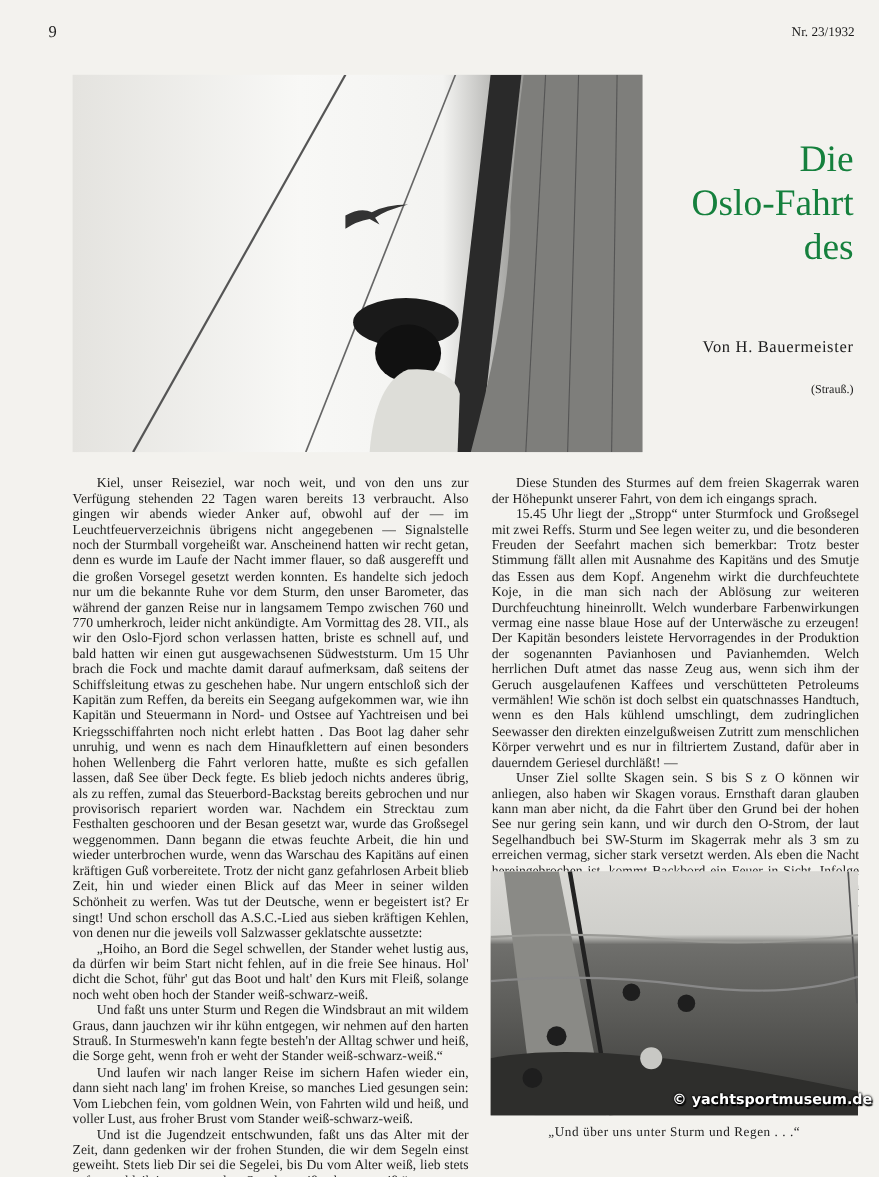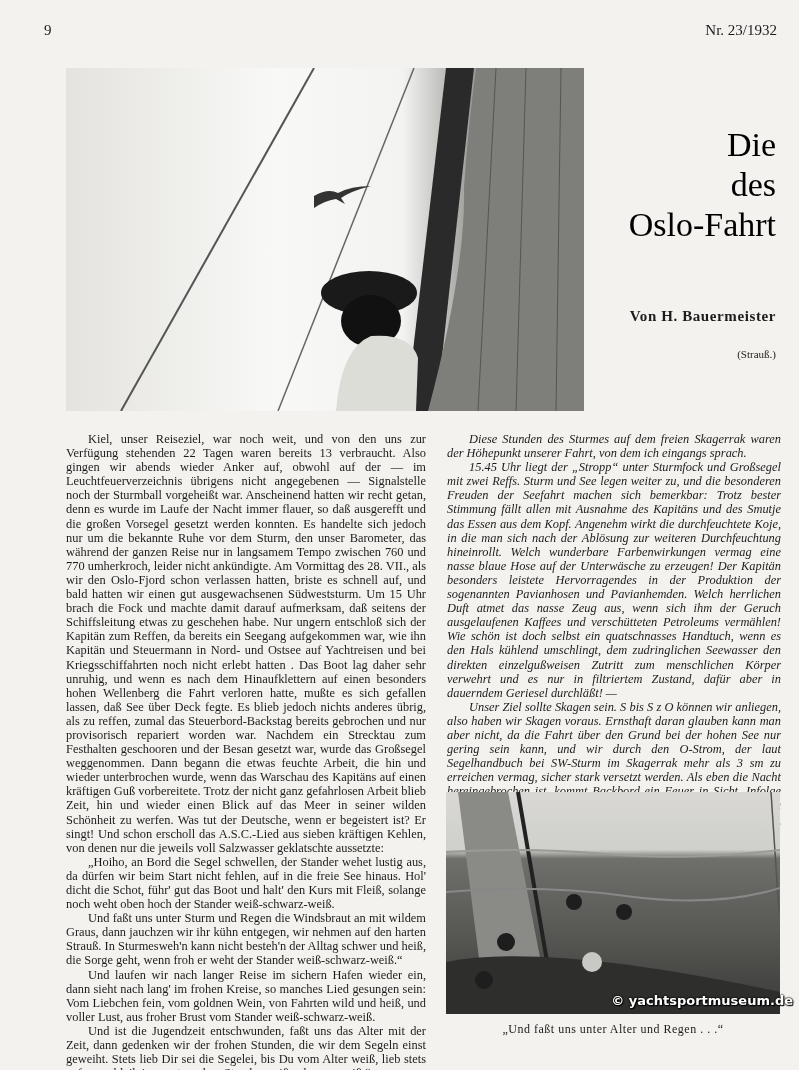--- a/index.html
+++ b/index.html
@@ -4,21 +4,21 @@
 <style>
   html, body { margin: 0; padding: 0; }
   body {
     width: 799px; height: 1070px; overflow: hidden;
     background: #f3f2ee;
     position: relative;
     font-family: "Liberation Serif", "DejaVu Serif", serif;
     color: #1c1c1c;
   }
   .page-num { position: absolute; left: 44px; top: 22px; font-size: 15px; }
-  .issue { position: absolute; right: 22px; top: 22px; font-size: 15px; }
+  .issue { position: absolute; right: 22px; top: 22px; font-size: 12px; }
 
   .photo-top {
     position: absolute; left: 66px; top: 68px; width: 518px; height: 343px;
     background: linear-gradient(90deg, #e4e3df 0%, #f8f8f6 40%, #f3f3f1 65%, #9d9d9a 78%, #5e5e5c 100%);
     overflow: hidden;
   }
   .photo-bottom {
     position: absolute; left: 446px; top: 792px; width: 334px; height: 222px;
     background: linear-gradient(180deg, #d9d8d4 0%, #cfcfcb 26%, #6f6f6c 30%, #5a5a57 60%, #3a3a38 100%);
     overflow: hidden;
@@ -28,31 +28,31 @@
     font-size: 12px; letter-spacing: 0.5px;
   }
   .watermark {
     position: absolute; right: 6px; top: 993px; font-family: "DejaVu Sans", sans-serif;
     font-size: 13px; font-weight: bold; color: #fff;
     text-shadow: 0 0 2px #000, 0 0 2px #000, 1px 1px 1px #000;
   }
 
   .title-block {
     position: absolute; left: 596px; top: 125px; width: 180px; text-align: right;
-    font-size: 34px; line-height: 40px; color: #000000;
+    font-size: 34px; line-height: 40px; color: #15803d;
   }
-  .byline { position: absolute; left: 596px; top: 308px; width: 180px; text-align: right; font-size: 15px; letter-spacing: 0.6px; font-weight: bold; }
+  .byline { position: absolute; left: 596px; top: 308px; width: 180px; text-align: right; font-size: 15px; letter-spacing: 0.6px; }
   .note { position: absolute; left: 596px; top: 348px; width: 180px; text-align: right; font-size: 11px; }
 
   .col {
     position: absolute; top: 432px; font-size: 12.4px; line-height: 14.1px;
     text-align: justify; hyphens: manual;
   }
   .col-left { left: 66px; width: 360px; }
-  .col-right { left: 447px; width: 334px; font-style: italic; }
+  .col-right { left: 447px; width: 334px; }
   .col p { margin: 0; text-indent: 22px; }
 </style>
 </head>
 <body>
 
 <div class="page-num">9</div>
 <div class="issue">Nr. 23/1932</div>
 
 <div class="photo-top">
   <svg width="518" height="343" viewBox="0 0 518 343">
@@ -65,30 +65,30 @@
     <line x1="495" y1="0" x2="490" y2="343" stroke="#555" stroke-width="1"></line>
     <path d="M248,128 Q262,120 272,125 Q285,118 305,118 Q285,123 275,130 L279,136 L270,131 Q258,133 248,140Z" fill="#333"></path>
     <ellipse cx="303" cy="225" rx="48" ry="22" fill="#1a1a1a"></ellipse>
     <ellipse cx="305" cy="253" rx="30" ry="26" fill="#111"></ellipse>
     <path d="M270,343 Q275,280 305,268 Q345,265 352,290 L350,343Z" fill="#ddddd8"></path>
   </svg>
 </div>
 
 <div class="title-block">
   <div>Die</div>
+  <div>Oslo-Fahrt</div>
   <div>des</div>
-  <div>Oslo-Fahrt</div>
 </div>
 <div class="byline">Von H. Bauermeister</div>
 <div class="note">(Strauß.)</div>
 
 <div class="col col-left">
   <p>Kiel, unser Reiseziel, war noch weit, und von den uns zur Verfügung stehenden 22 Tagen waren bereits 13 verbraucht. Also gingen wir abends wieder Anker auf, obwohl auf der — im Leuchtfeuerverzeichnis übrigens nicht angegebenen — Signalstelle noch der Sturmball vorgeheißt war. Anscheinend hatten wir recht getan, denn es wurde im Laufe der Nacht immer flauer, so daß ausgerefft und die großen Vorsegel gesetzt werden konnten. Es handelte sich jedoch nur um die bekannte Ruhe vor dem Sturm, den unser Barometer, das während der ganzen Reise nur in langsamem Tempo zwischen 760 und 770 umherkroch, leider nicht ankündigte. Am Vormittag des 28. VII., als wir den Oslo-Fjord schon verlassen hatten, briste es schnell auf, und bald hatten wir einen gut ausgewachsenen Südweststurm. Um 15 Uhr brach die Fock und machte damit darauf aufmerksam, daß seitens der Schiffsleitung etwas zu geschehen habe. Nur ungern entschloß sich der Kapitän zum Reffen, da bereits ein Seegang aufgekommen war, wie ihn Kapitän und Steuermann in Nord- und Ostsee auf Yachtreisen und bei Kriegsschiffahrten noch nicht erlebt hatten . Das Boot lag daher sehr unruhig, und wenn es nach dem Hinaufklettern auf einen besonders hohen Wellenberg die Fahrt verloren hatte, mußte es sich gefallen lassen, daß See über Deck fegte. Es blieb jedoch nichts anderes übrig, als zu reffen, zumal das Steuerbord-Backstag bereits gebrochen und nur provisorisch repariert worden war. Nachdem ein Strecktau zum Festhalten geschooren und der Besan gesetzt war, wurde das Großsegel weggenommen. Dann begann die etwas feuchte Arbeit, die hin und wieder unterbrochen wurde, wenn das Warschau des Kapitäns auf einen kräftigen Guß vorbereitete. Trotz der nicht ganz gefahrlosen Arbeit blieb Zeit, hin und wieder einen Blick auf das Meer in seiner wilden Schönheit zu werfen. Was tut der Deutsche, wenn er begeistert ist? Er singt! Und schon erscholl das A.S.C.-Lied aus sieben kräftigen Kehlen, von denen nur die jeweils voll Salzwasser geklatschte aussetzte:</p>
   <p>„Hoiho, an Bord die Segel schwellen, der Stander wehet lustig aus, da dürfen wir beim Start nicht fehlen, auf in die freie See hinaus. Hol' dicht die Schot, führ' gut das Boot und halt' den Kurs mit Fleiß, solange noch weht oben hoch der Stander weiß-schwarz-weiß.</p>
-  <p>Und faßt uns unter Sturm und Regen die Windsbraut an mit wildem Graus, dann jauchzen wir ihr kühn entgegen, wir nehmen auf den harten Strauß. In Sturmesweh'n kann nicht besteh'n der Alltag schwer und heiß, die Sorge geht, wenn froh er weht der Stander weiß-schwarz-weiß.“</p>
+  <p>Und faßt uns unter Sturm und Regen die Windsbraut an mit wildem Graus, dann jauchzen wir ihr kühn entgegen, wir nehmen auf den harten Strauß. In Sturmesweh'n kann fegte besteh'n der Alltag schwer und heiß, die Sorge geht, wenn froh er weht der Stander weiß-schwarz-weiß.“</p>
   <p>Und laufen wir nach langer Reise im sichern Hafen wieder ein, dann sieht nach lang' im frohen Kreise, so manches Lied gesungen sein: Vom Liebchen fein, vom goldnen Wein, von Fahrten wild und heiß, und voller Lust, aus froher Brust vom Stander weiß-schwarz-weiß.</p>
   <p>Und ist die Jugendzeit entschwunden, faßt uns das Alter mit der Zeit, dann gedenken wir der frohen Stunden, die wir dem Segeln einst geweiht. Stets lieb Dir sei die Segelei, bis Du vom Alter weiß, lieb stets aufs neu, bleib immer treu dem Stander weiß-schwarz-weiß.“</p>
 </div>
 
 <div class="col col-right">
   <p>Diese Stunden des Sturmes auf dem freien Skagerrak waren der Höhepunkt unserer Fahrt, von dem ich eingangs sprach.</p>
   <p>15.45 Uhr liegt der „Stropp“ unter Sturmfock und Großsegel mit zwei Reffs. Sturm und See legen weiter zu, und die besonderen Freuden der Seefahrt machen sich bemerkbar: Trotz bester Stimmung fällt allen mit Ausnahme des Kapitäns und des Smutje das Essen aus dem Kopf. Angenehm wirkt die durchfeuchtete Koje, in die man sich nach der Ablösung zur weiteren Durchfeuchtung hineinrollt. Welch wunderbare Farbenwirkungen vermag eine nasse blaue Hose auf der Unterwäsche zu erzeugen! Der Kapitän besonders leistete Hervorragendes in der Produktion der sogenannten Pavianhosen und Pavianhemden. Welch herrlichen Duft atmet das nasse Zeug aus, wenn sich ihm der Geruch ausgelaufenen Kaffees und verschütteten Petroleums vermählen! Wie schön ist doch selbst ein quatschnasses Handtuch, wenn es den Hals kühlend umschlingt, dem zudringlichen Seewasser den direkten einzelgußweisen Zutritt zum menschlichen Körper verwehrt und es nur in filtriertem Zustand, dafür aber in dauerndem Geriesel durchläßt! —</p>
   <p>Unser Ziel sollte Skagen sein. S bis S z O können wir anliegen, also haben wir Skagen voraus. Ernsthaft daran glauben kann man aber nicht, da die Fahrt über den Grund bei der hohen See nur gering sein kann, und wir durch den O-Strom, der laut Segelhandbuch bei SW-Sturm im Skagerrak mehr als 3 sm zu erreichen vermag, sicher stark versetzt werden. Als eben die Nacht hereingebrochen ist, kommt Backbord ein Feuer in Sicht. Infolge des Seeganges kann es nicht ausgemacht werden. Jeder, der es, am Besan angeklammert, beobachtet, sieht es anders. Ist es Hallö, Maseskär oder</p>
 </div>
 
@@ -100,14 +100,14 @@
     <path d="M0,60 Q80,55 160,62 T334,58" stroke="#9a9a96" stroke-width="2" fill="none"></path>
     <path d="M0,100 Q90,92 180,104 T334,96" stroke="#888" stroke-width="2" fill="none"></path>
     <path d="M0,170 Q100,150 334,200 L334,222 L0,222Z" fill="#2e2e2c"></path>
     <circle cx="60" cy="150" r="9" fill="#1e1e1e"></circle>
     <circle cx="128" cy="110" r="8" fill="#1e1e1e"></circle>
     <circle cx="178" cy="120" r="8" fill="#1e1e1e"></circle>
     <circle cx="146" cy="170" r="10" fill="#c8c8c4"></circle>
     <circle cx="38" cy="188" r="9" fill="#1e1e1e"></circle>
   </svg>
 </div>
-<div class="caption">„Und faßt uns unter Alter und Regen . . .“</div>
+<div class="caption">„Und über uns unter Sturm und Regen . . .“</div>
 <div class="watermark">© yachtsportmuseum.de</div>
 
 </body></html>

